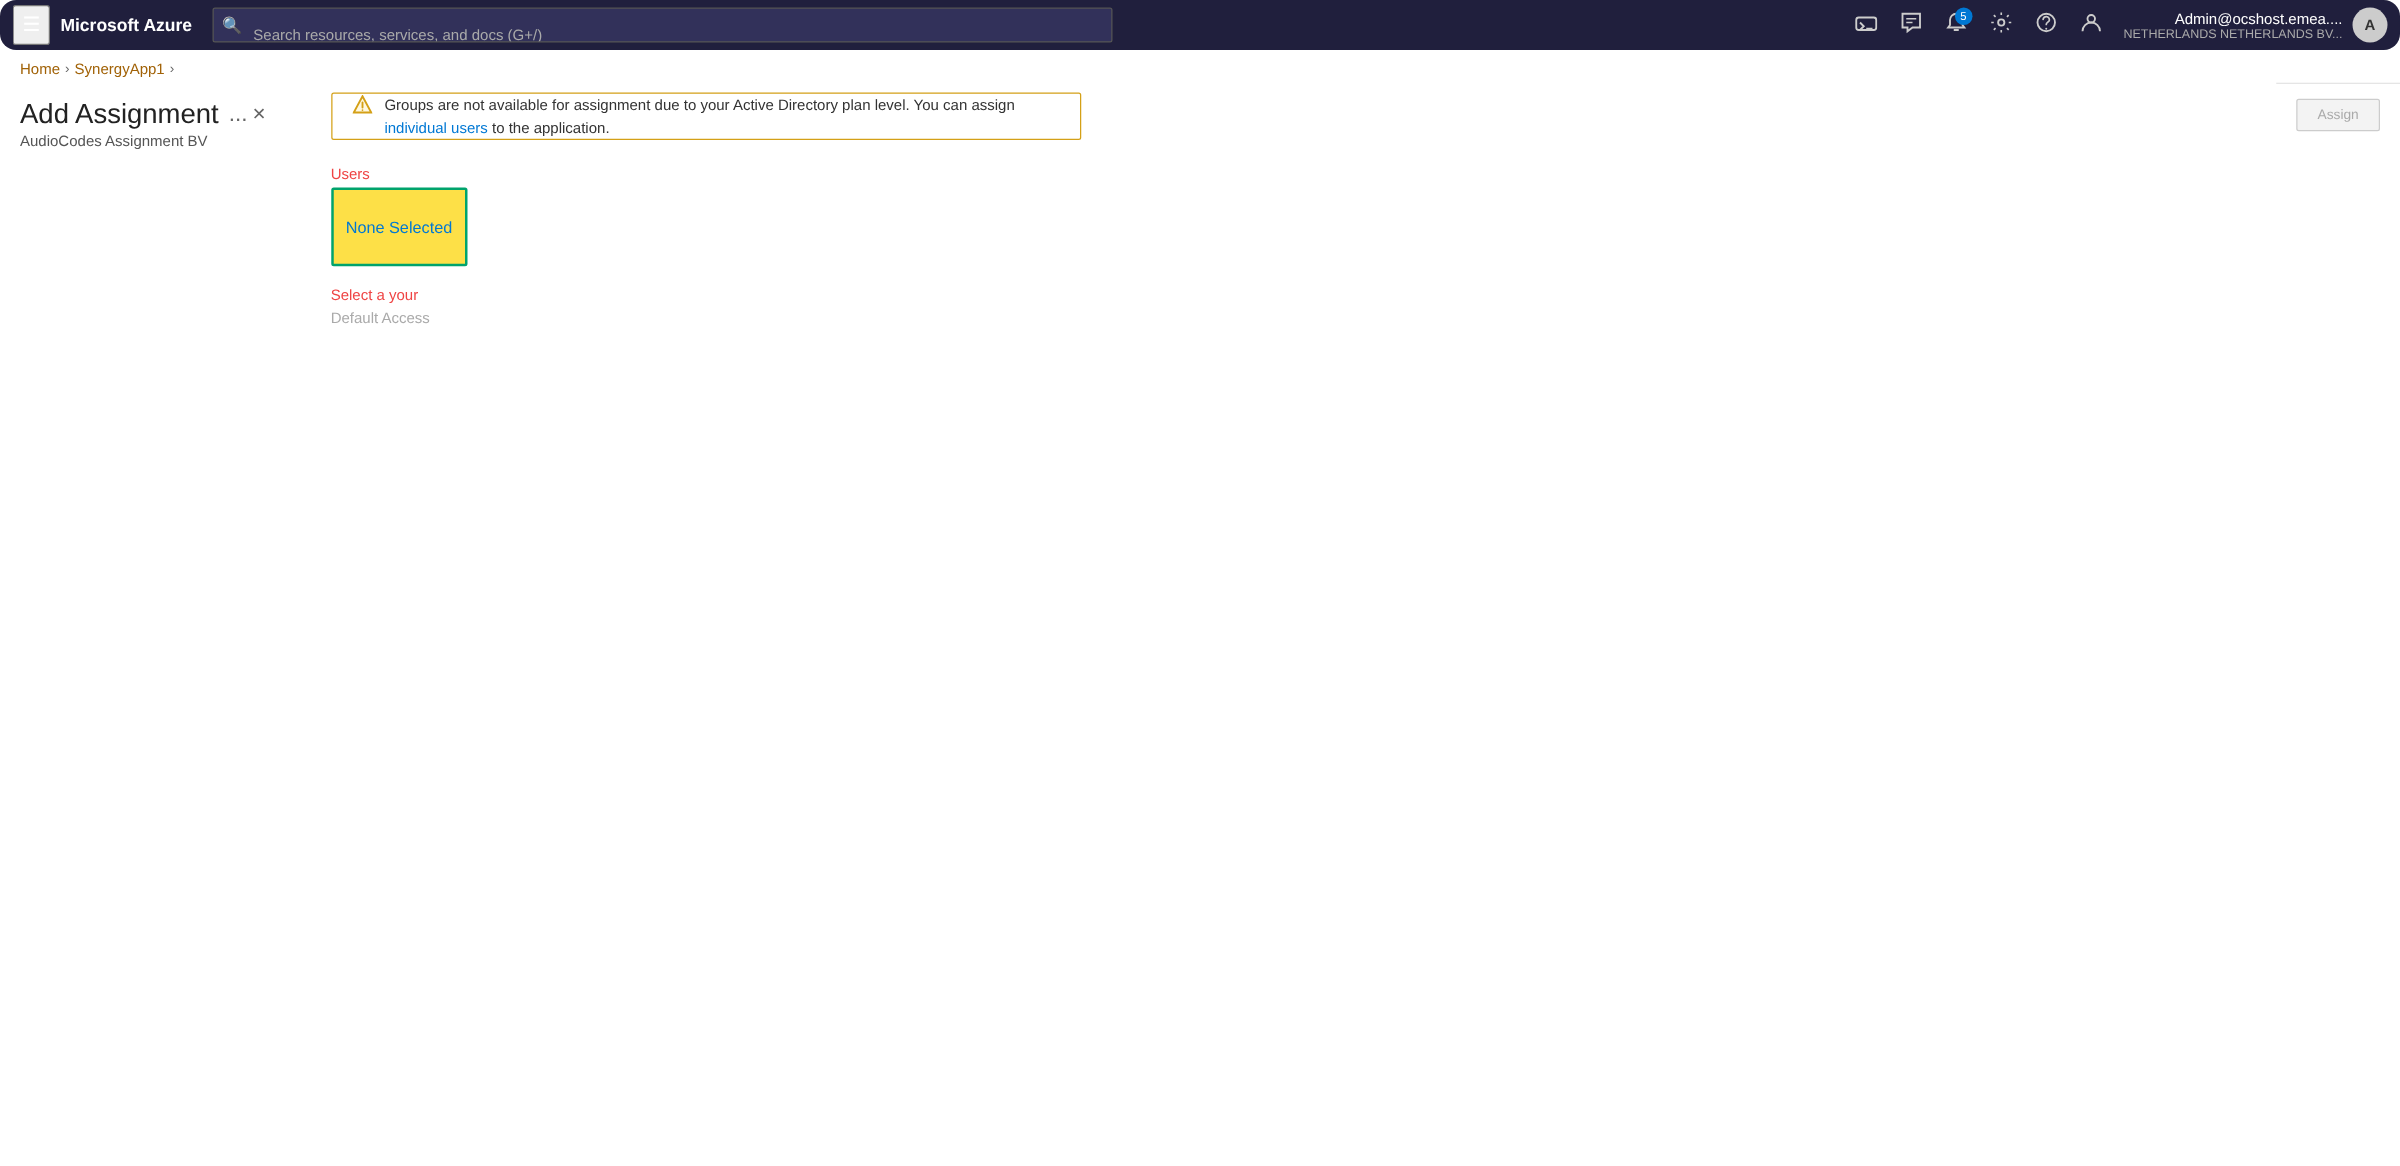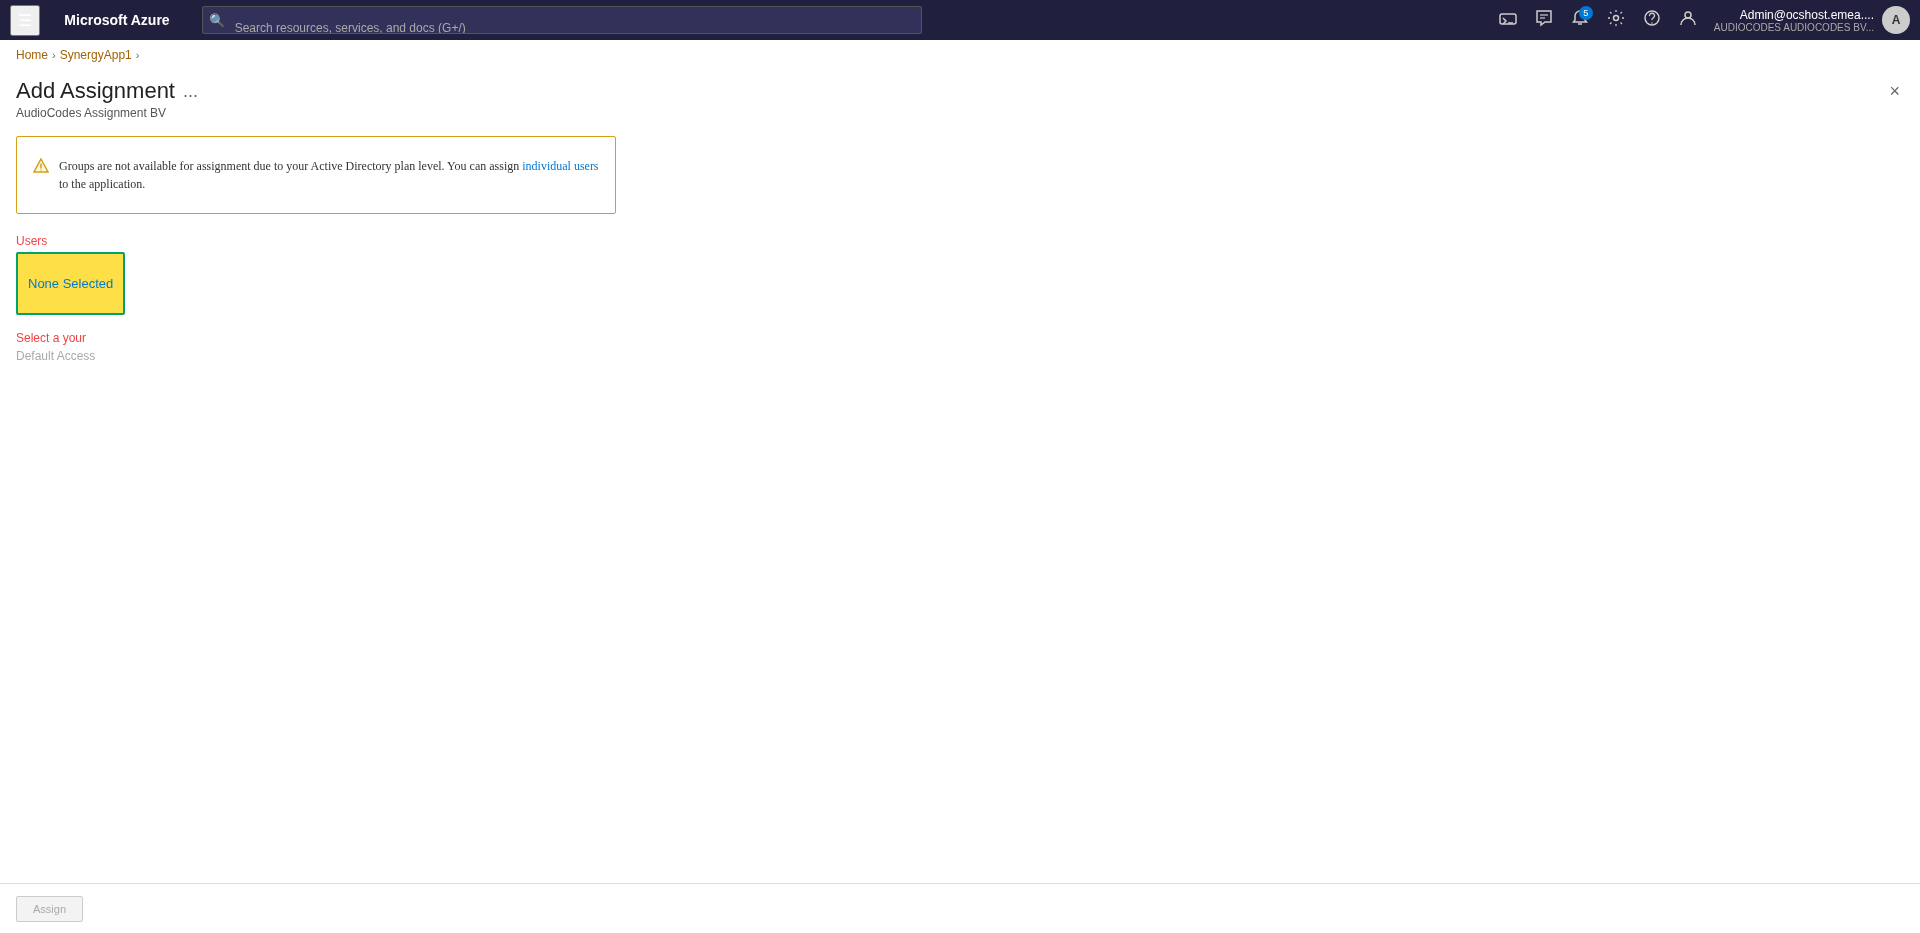--- a/index.html
+++ b/index.html
@@ -8,21 +8,22 @@
     
     .topbar {
       background: #1a1a2e;
       background: #1b1b2e;
       background: #201f3d;
       display: flex;
       align-items: center;
       height: 40px;
       padding: 0 10px;
       flex-shrink: 0;
-      gap: 24px;
+      gap: 8px;
+      border-radius: 13px;
     }
     .topbar-menu-icon {
       color: #fff;
       font-size: 16px;
       cursor: pointer;
       padding: 4px 6px;
     }
     .topbar-brand {
       color: #fff;
       font-size: 14px;
@@ -142,21 +143,22 @@
       font-size: 11px;
     }
 
     
     .panel {
       flex: 1;
       position: relative;
       padding: 0;
       overflow: hidden;
       display: flex;
-      flex-direction: column;
+      flex-direction: row;
+      gap: 16px;
     }
     .panel-header {
       padding: 12px 16px 8px;
       display: flex;
       align-items: flex-start;
       justify-content: space-between;
     }
     .panel-title-area {}
     .panel-title {
       font-size: 22px;
@@ -189,26 +191,25 @@
     
     .panel-body {
       padding: 8px 16px;
       flex: 1;
     }
 
     
     .warning-box {
       border: 1px solid #d4a017;
       border-radius: 2px;
-      padding: 20px 16px;
+      padding: 0 16px;
       display: flex;
       gap: 10px;
       max-width: 600px;
       margin-bottom: 20px;
-      font-family: Liberation Serif, serif;
     }
     .warning-icon {
       color: #d4a017;
       font-size: 16px;
       flex-shrink: 0;
       margin-top: 1px;
     }
     .warning-text {
       font-size: 12px;
       color: #333;
@@ -320,21 +321,21 @@
     </button>
     <button class="topbar-icon-btn" title="User settings">
       <svg width="18" height="18" viewBox="0 0 18 18" fill="none">
         <circle cx="9" cy="6" r="3" stroke="#ccc" stroke-width="1.5" fill="none"></circle>
         <path d="M2 16c0-3.866 3.134-7 7-7s7 3.134 7 7" stroke="#ccc" stroke-width="1.5" fill="none"></path>
       </svg>
     </button>
     <div class="topbar-user">
       <div class="topbar-user-info">
         <div class="topbar-user-email">Admin@ocshost.emea....</div>
-        <div class="topbar-user-org">AUDIOCODES AUDIOCODES BV...</div>
+        <div class="topbar-user-org">NETHERLANDS NETHERLANDS BV...</div>
       </div>
       <div class="topbar-avatar">A</div>
     </div>
   </div>
 </div>
 
 <div class="content-area">
 
   <nav class="breadcrumb">
     <a class="breadcrumb-link">Home</a>

